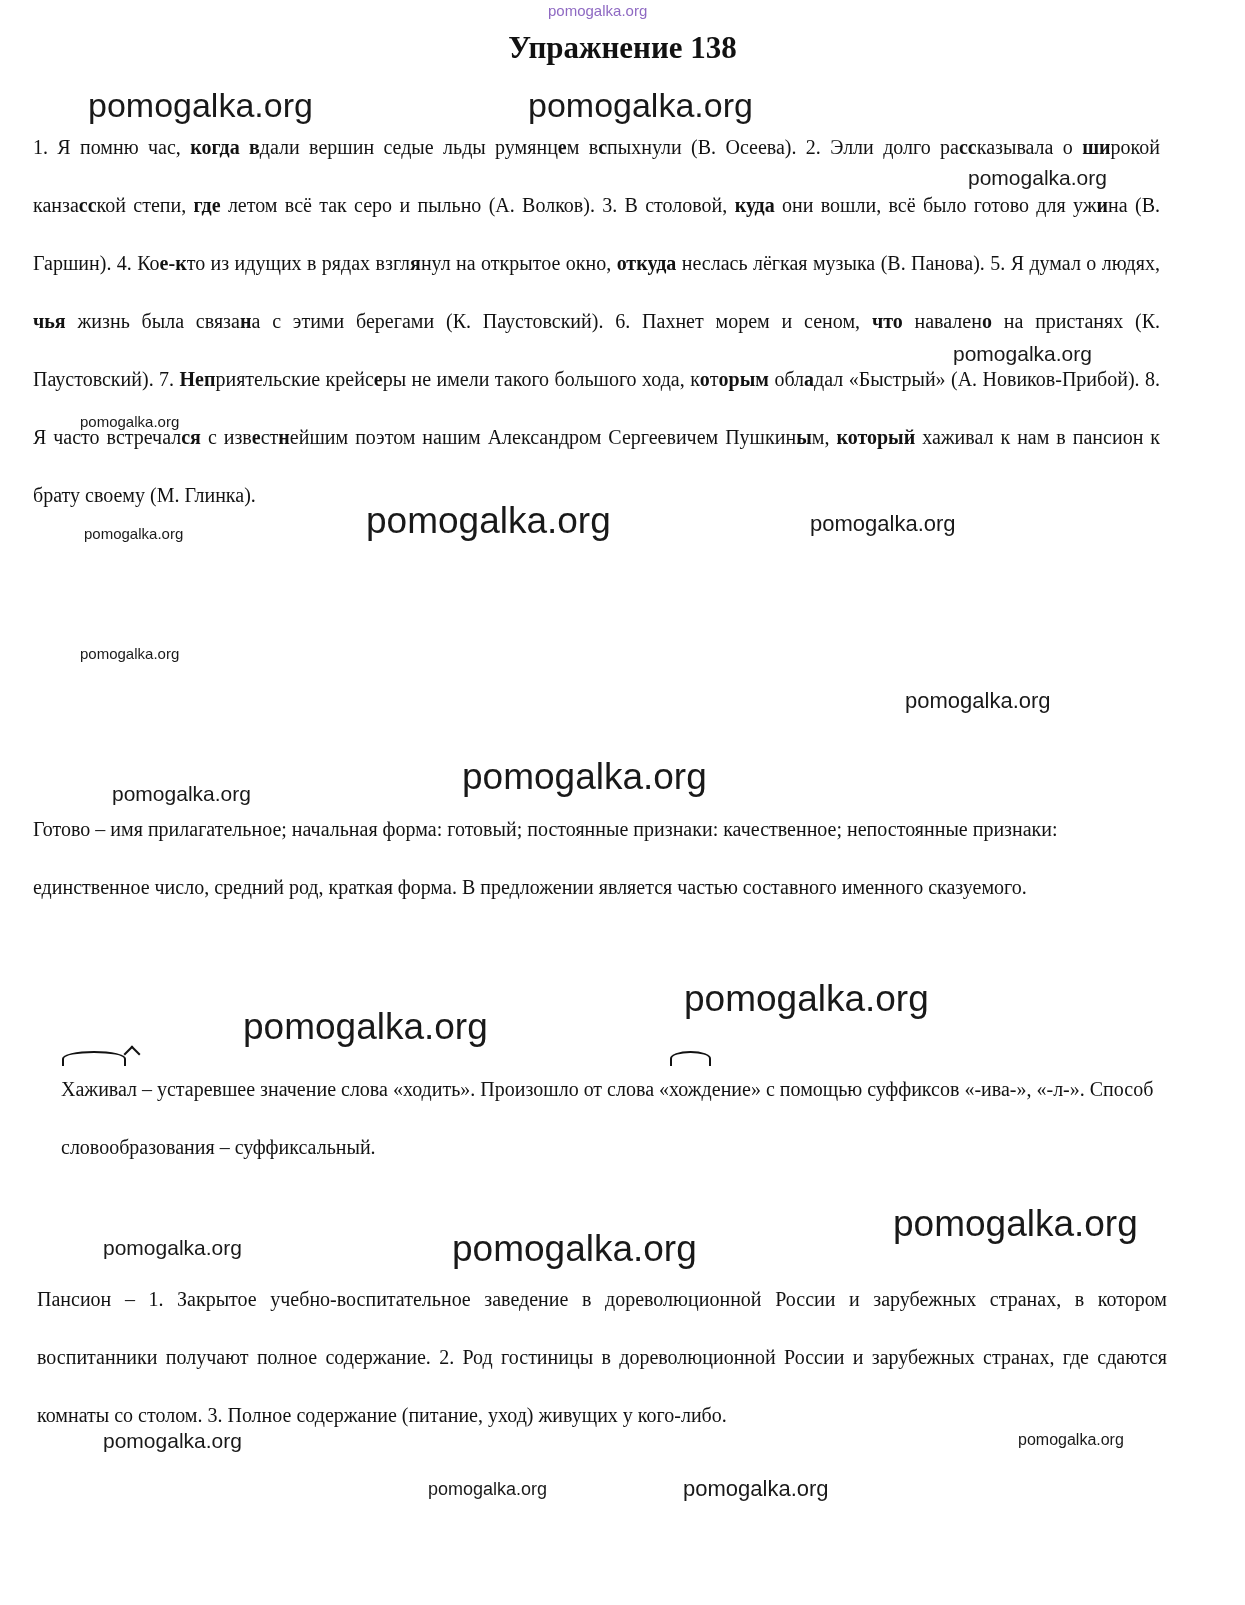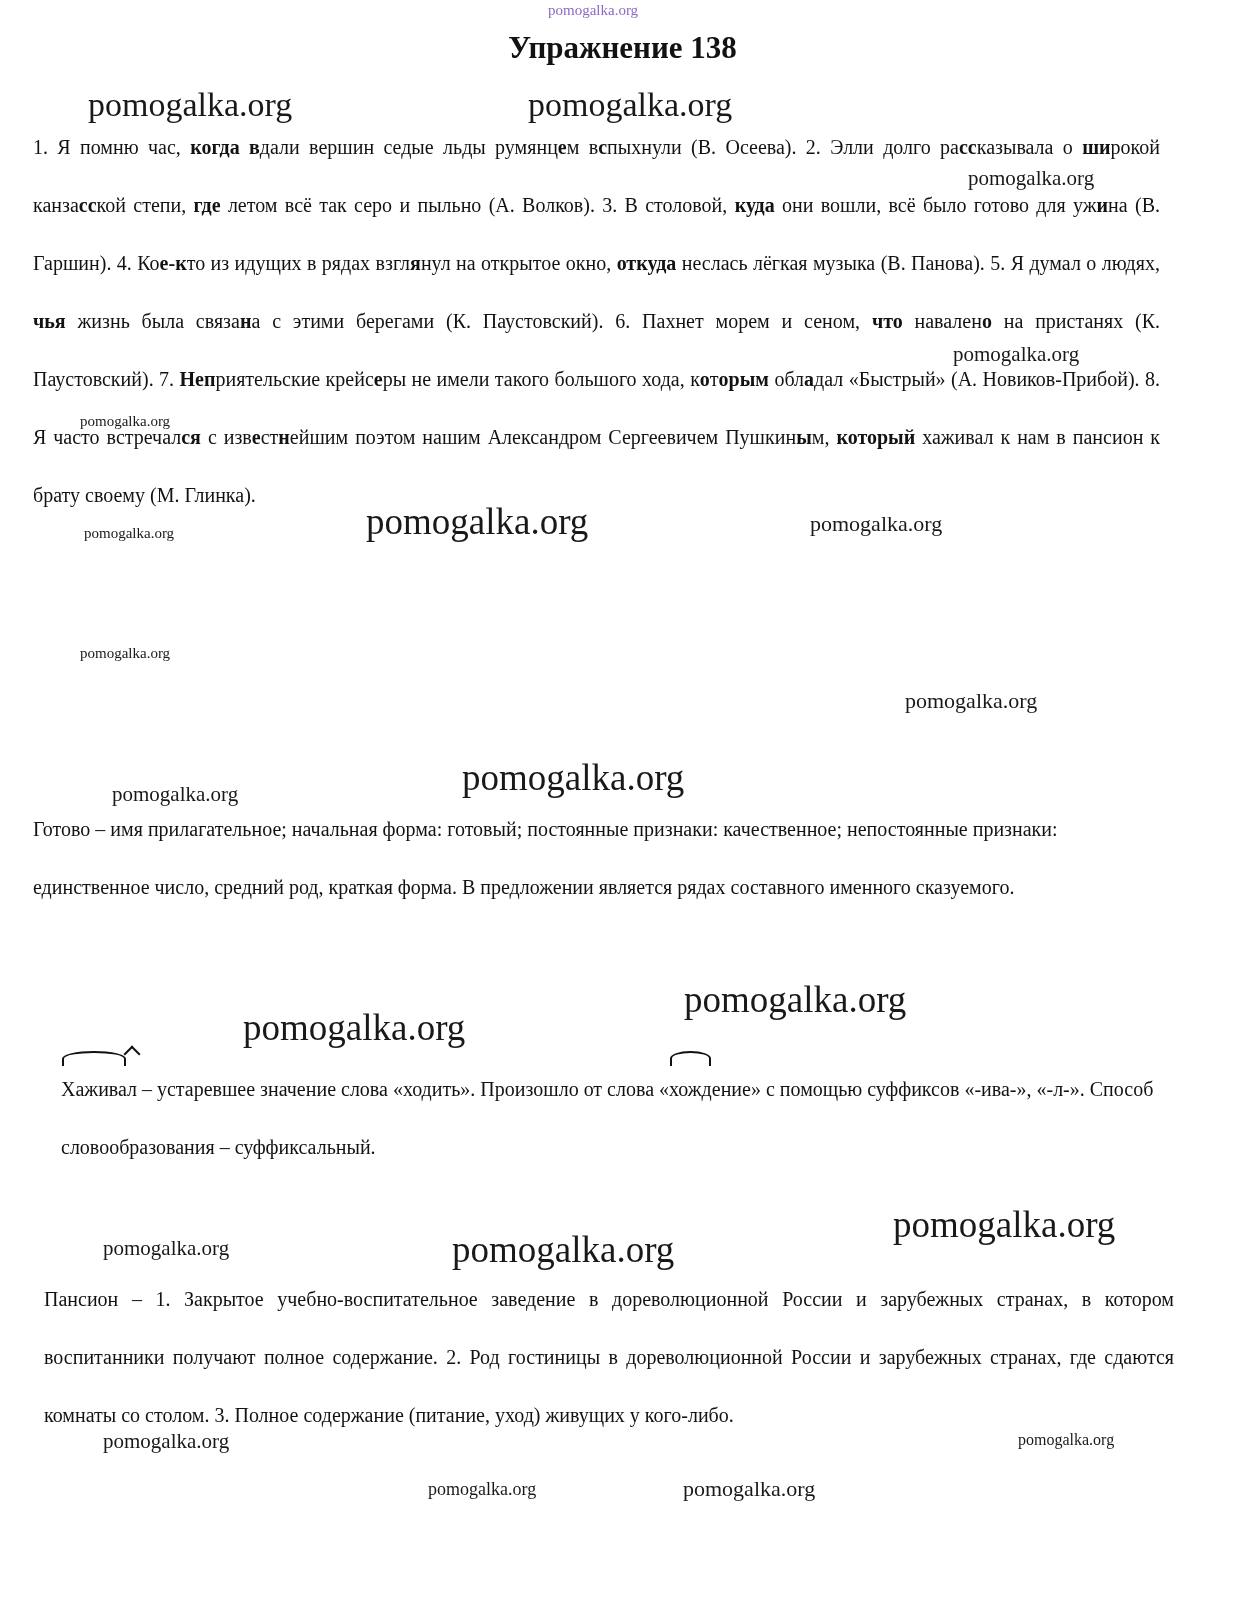--- a/index.html
+++ b/index.html
@@ -24,21 +24,21 @@
   }
   .text-block {
     position: absolute;
     font-size: 20px;
     line-height: 58px;
     z-index: 2;
   }
   .p-exercise { top: 118px; left: 33px; width: 1127px; text-align: justify; }
   .p-gotovo   { top: 800px; left: 33px; width: 1080px; text-align: left; }
   .p-hazhival { top: 1060px; left: 33px; width: 1130px; text-align: left; margin-left: 28px; }
-  .p-pansion  { top: 1270px; left: 44px; width: 1130px; text-align: justify; }
+  .p-pansion  { top: 1270px; left: 37px; width: 1130px; text-align: justify; }
   .bold { font-weight: bold; }
   .mark-root { position: relative; display: inline-block; }
   .mark-root::before {
     content: "";
     position: absolute;
     left: 1px; right: 1px; top: -9px;
     height: 13px;
     border-top: 2px solid #121212;
     border-left: 2px solid #121212;
     border-right: 2px solid #121212;
@@ -49,36 +49,36 @@
     content: "";
     position: absolute;
     left: 50%; top: -12px;
     width: 10px; height: 10px;
     border-left: 2px solid #121212;
     border-top: 2px solid #121212;
     transform: translateX(-50%) rotate(45deg);
   }
   .wm {
     position: absolute;
-    font-family: Liberation Serif, serif;
+    font-family: Liberation Sans, sans-serif;
     color: #101010;
     white-space: nowrap;
     z-index: 4;
     opacity: 0.96;
   }
   .wm-purple { color: #8a63c0; }
 </style>
 </head>
 <body>
 
 <div class="title">Упражнение 138</div>
 
 <div class="text-block p-exercise"><span>1. Я помню час, </span><span class="bold">когда в</span><span>дали вершин седые льды румянц</span><span class="bold">е</span><span>м в</span><span class="bold">с</span><span>пыхнули (В. Осеева). 2. Элли долго ра</span><span class="bold">сс</span><span>казывала о </span><span class="bold">ши</span><span>рокой канза</span><span class="bold">сс</span><span>кой степи, </span><span class="bold">где</span><span> летом всё так серо и пыльно (А. Волков). 3. В столовой, </span><span class="bold">куда</span><span> они вошли, всё было готово для уж</span><span class="bold">и</span><span>на (В. Гаршин). 4. Ко</span><span class="bold">е-к</span><span>то из идущих в рядах взгл</span><span class="bold">я</span><span>нул на открытое окно, </span><span class="bold">откуда</span><span> неслась лёгкая музыка (В. Панова). 5. Я думал о людях, </span><span class="bold">чья</span><span> жизнь была связа</span><span class="bold">н</span><span>а с этими берегами (К. Паустовский). 6. Пахнет морем и сеном, </span><span class="bold">что</span><span> навален</span><span class="bold">о</span><span> на пристанях (К. Паустовский). 7. </span><span class="bold">Неп</span><span>риятельские крейс</span><span class="bold">е</span><span>ры не имели такого большого хода, к</span><span class="bold">о</span><span>т</span><span class="bold">орым</span><span> обл</span><span class="bold">а</span><span>дал «Быстрый» (А. Новиков-Прибой). 8. Я часто встречал</span><span class="bold">ся</span><span> с изв</span><span class="bold">е</span><span>ст</span><span class="bold">н</span><span>ейшим поэтом нашим Александром Сергеевичем Пушкин</span><span class="bold">ы</span><span>м, </span><span class="bold">который</span><span> хаживал к нам в пансион к брату своему (М. Глинка).</span></div>
 
-<div class="text-block p-gotovo">Готово – имя прилагательное; начальная форма: готовый; постоянные признаки: качественное; непостоянные признаки: единственное число, средний род, краткая форма. В предложении является рядах составного именного сказуемого.</div>
+<div class="text-block p-gotovo">Готово – имя прилагательное; начальная форма: готовый; постоянные признаки: качественное; непостоянные признаки: единственное число, средний род, краткая форма. В предложении является частью составного именного сказуемого.</div>
 
 <div class="text-block p-hazhival"><span class="mark-root">Хажива</span><span class="mark-suffix">л</span><span> – устаревшее значение слова «ходить». Произошло от слова «</span><span class="mark-root">хожд</span><span>ение» с помощью суффиксов «-ива-», «-л-». Способ словообразования – суффиксальный.</span></div>
 
 <div class="text-block p-pansion">Пансион – 1. Закрытое учебно-воспитательное заведение в дореволюционной России и зарубежных странах, в котором воспитанники получают полное содержание. 2. Род гостиницы в дореволюционной России и зарубежных странах, где сдаются комнаты со столом. 3. Полное содержание (питание, уход) живущих у кого-либо.</div>
 
 <div class="wm wm-purple" style="left:548px; top:2px;  font-size:15px;">pomogalka.org</div>
 <div class="wm" style="left:88px;   top:86px;   font-size:34px;">pomogalka.org</div>
 <div class="wm" style="left:528px;  top:86px;   font-size:34px;">pomogalka.org</div>
 <div class="wm" style="left:968px;  top:166px;  font-size:21px;">pomogalka.org</div>
 <div class="wm" style="left:953px;  top:342px;  font-size:21px;">pomogalka.org</div>

